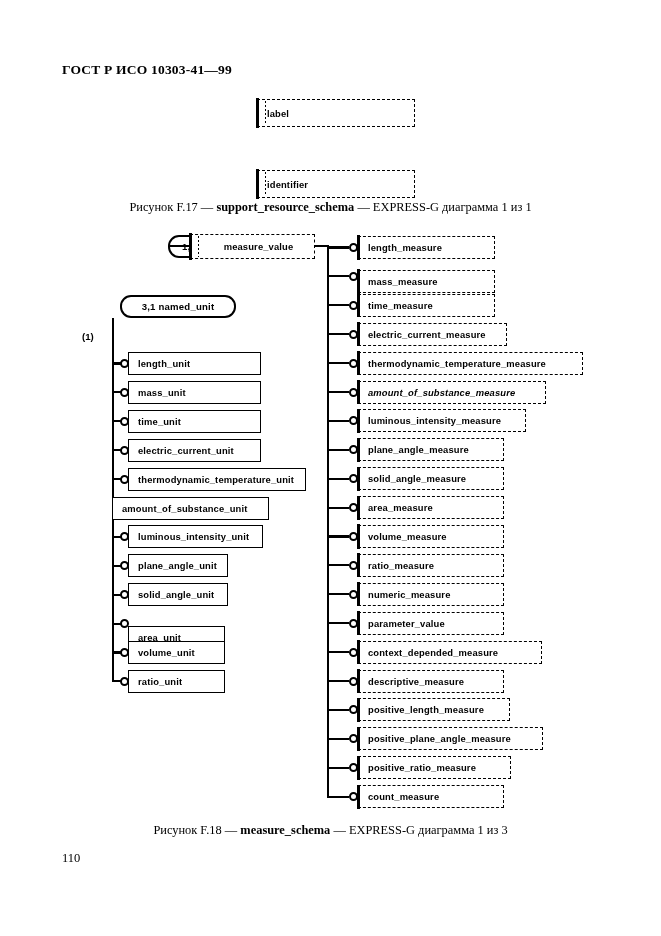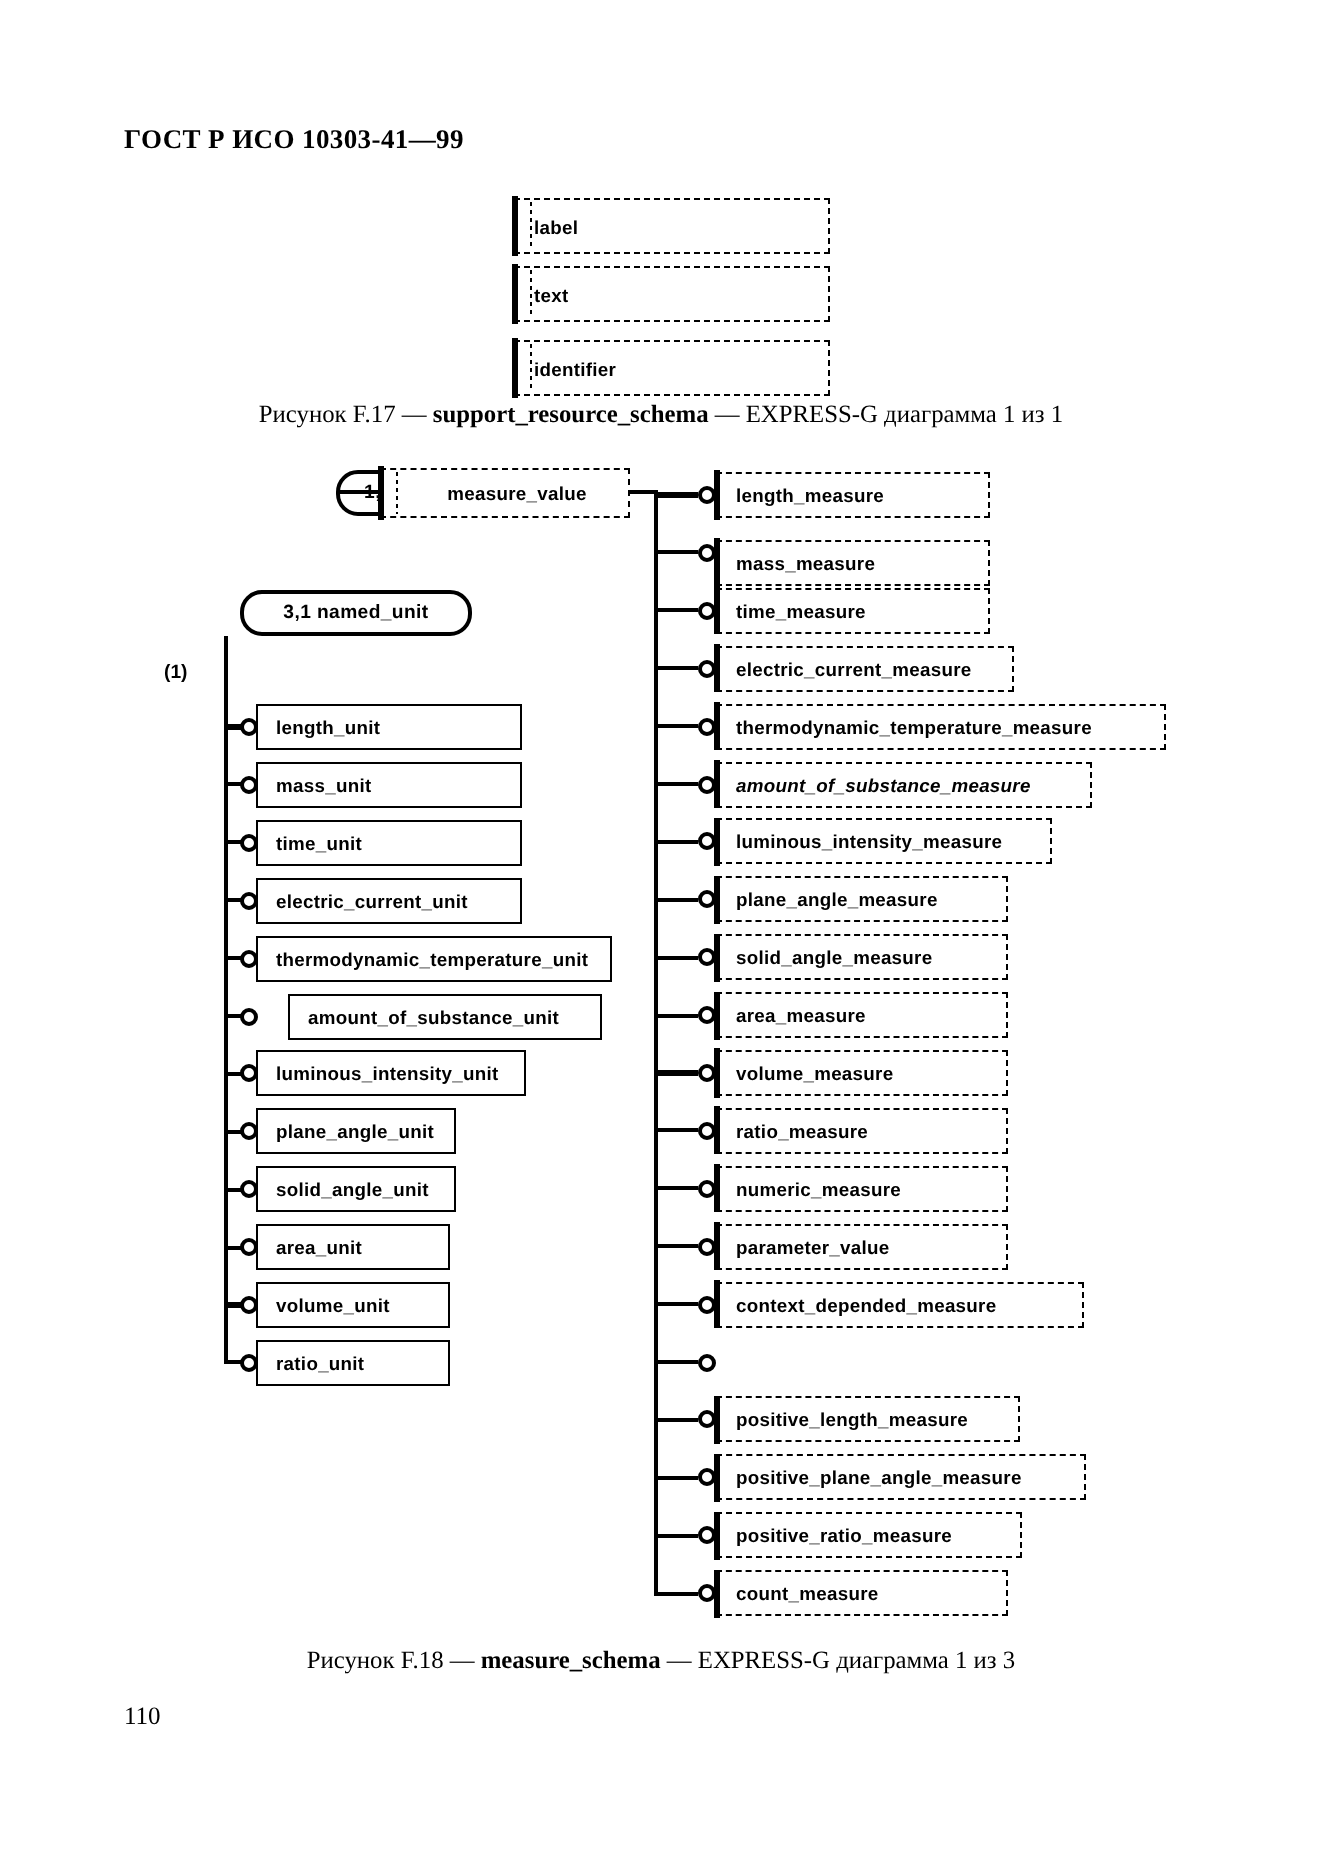--- a/index.html
+++ b/index.html
@@ -87,23 +87,20 @@
 <body>
 
 <div class="page">
 
   <div class="doc-header">ГОСТ Р ИСО 10303-41—99</div>
 
   <div class="diagram" id="fig17">
       <div class="node dashed inner-tick" style="left: 257px; top: 99px; width: 158px; height: 28px;">
         <span>label</span>
       </div>
-      <div class="node dashed inner-tick" style="left: 257px; top: 133px; width: 158px; height: 28px;">
-        <span>text</span>
-      </div>
       <div class="node dashed inner-tick" style="left: 257px; top: 170px; width: 158px; height: 28px;">
         <span>identifier</span>
       </div>
     </div>
 
   <div class="fig-caption" id="cap-f17">
     <span>Рисунок F.17 — </span><b>support_resource_schema</b><span> — EXPRESS-G диаграмма 1 из 1</span>
   </div>
 
   <div class="diagram" id="fig18">
@@ -186,20 +183,23 @@
       <div class="node dashed" style="left: 358px; top: 611.7px; width: 146px; height: 23px;">
         <span>parameter_value</span>
       </div>
       <div class="hline" style="left: 327px; top: 651px; width: 22px;"></div>
       <div class="conn-circle" style="left: 349px; top: 647.6px;"></div>
       <div class="node dashed" style="left: 358px; top: 640.6px; width: 184px; height: 23px;">
         <span>context_depended_measure</span>
       </div>
       <div class="hline" style="left: 327px; top: 679.9px; width: 22px;"></div>
       <div class="conn-circle" style="left: 349px; top: 676.5px;"></div>
+      <div class="node dashed" style="left: 358px; top: 669.5px; width: 146px; height: 23px;">
+        <span>descriptive_measure</span>
+      </div>
       <div class="hline" style="left: 327px; top: 708.8px; width: 22px;"></div>
       <div class="conn-circle" style="left: 349px; top: 705.4px;"></div>
       <div class="node dashed" style="left: 358px; top: 698.4px; width: 152px; height: 23px;">
         <span>positive_length_measure</span>
       </div>
       <div class="hline" style="left: 327px; top: 737.7px; width: 22px;"></div>
       <div class="conn-circle" style="left: 349px; top: 734.3px;"></div>
       <div class="node dashed" style="left: 358px; top: 727.3px; width: 185px; height: 23px;">
         <span>positive_plane_angle_measure</span>
       </div>
@@ -234,41 +234,41 @@
       <div class="node solid" style="left: 128px; top: 438.7px; width: 133px; height: 23px;">
         <span>electric_current_unit</span>
       </div>
       <div class="hline" style="left: 112px; top: 478px; width: 10px;"></div>
       <div class="conn-circle" style="left: 120px; top: 474.6px;"></div>
       <div class="node solid" style="left: 128px; top: 467.6px; width: 178px; height: 23px;">
         <span>thermodynamic_temperature_unit</span>
       </div>
       <div class="hline" style="left: 112px; top: 506.9px; width: 10px;"></div>
       <div class="conn-circle" style="left: 120px; top: 503.5px;"></div>
-      <div class="node solid" style="left: 144px; top: 496.5px; width: 157px; height: 23px;">
+      <div class="node solid" style="left: 112px; top: 496.5px; width: 157px; height: 23px;">
         <span>amount_of_substance_unit</span>
       </div>
       <div class="hline" style="left: 112px; top: 535.8px; width: 10px;"></div>
       <div class="conn-circle" style="left: 120px; top: 532.4px;"></div>
       <div class="node solid" style="left: 128px; top: 525.4px; width: 135px; height: 23px;">
         <span>luminous_intensity_unit</span>
       </div>
       <div class="hline" style="left: 112px; top: 564.7px; width: 10px;"></div>
       <div class="conn-circle" style="left: 120px; top: 561.3px;"></div>
       <div class="node solid" style="left: 128px; top: 554.3px; width: 100px; height: 23px;">
         <span>plane_angle_unit</span>
       </div>
       <div class="hline" style="left: 112px; top: 593.6px; width: 10px;"></div>
       <div class="conn-circle" style="left: 120px; top: 590.2px;"></div>
       <div class="node solid" style="left: 128px; top: 583.2px; width: 100px; height: 23px;">
         <span>solid_angle_unit</span>
       </div>
       <div class="hline" style="left: 112px; top: 622.5px; width: 10px;"></div>
       <div class="conn-circle" style="left: 120px; top: 619.1px;"></div>
-      <div class="node solid" style="left: 128px; top: 612px; width: 97px; height: 23px;">
+      <div class="node solid" style="left: 128px; top: 626px; width: 97px; height: 23px;">
         <span>area_unit</span>
       </div>
       <div class="hline" style="left: 112px; top: 651.4px; width: 10px;"></div>
       <div class="conn-circle" style="left: 120px; top: 648px;"></div>
       <div class="node solid" style="left: 128px; top: 641px; width: 97px; height: 23px;">
         <span>volume_unit</span>
       </div>
       <div class="hline" style="left: 112px; top: 680.3px; width: 10px;"></div>
       <div class="conn-circle" style="left: 120px; top: 676.9px;"></div>
       <div class="node solid" style="left: 128px; top: 669.9px; width: 97px; height: 23px;">

